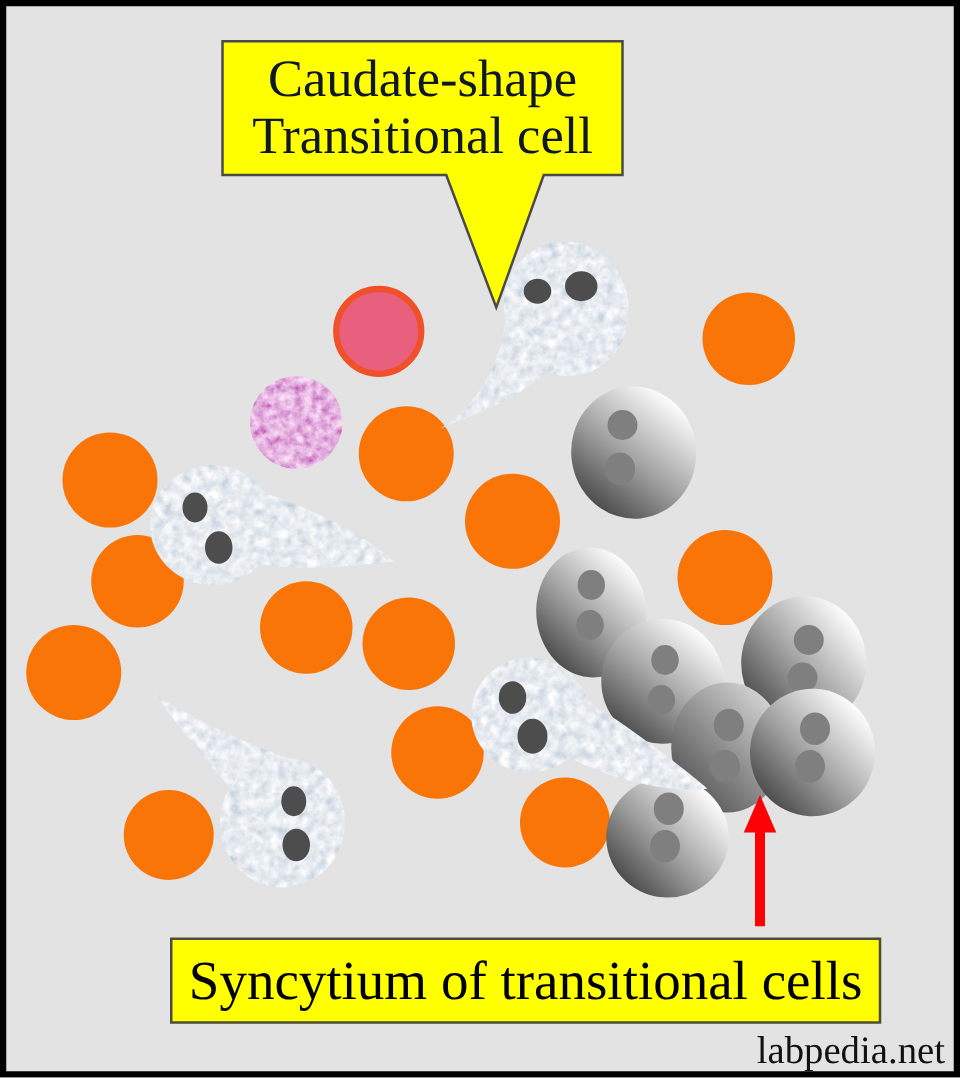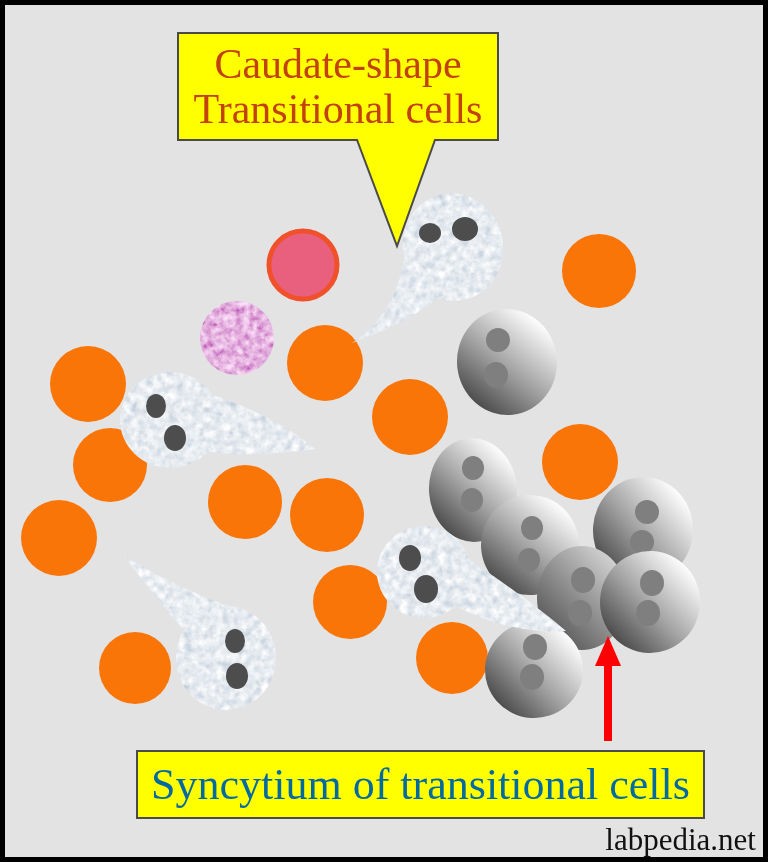--- a/index.html
+++ b/index.html
@@ -7,27 +7,27 @@
     position:relative;
     width:768px;height:862px;
     background:#e3e3e3;
     overflow:hidden;
     font-family:"Liberation Serif","DejaVu Serif",serif;
   }
   .frame svg{position:absolute;left:0;top:0;display:block;}
   .callout-text{
     position:absolute;left:180px;top:36px;width:316px;height:102px;
     display:flex;flex-direction:column;align-items:center;justify-content:center;
-    font-size:42px;line-height:1.06;color:#c2410c;text-align:center;white-space:nowrap;
+    font-size:42px;line-height:1.06;color:#0f172a;text-align:center;white-space:nowrap;
   }
   .syncytium-label{
     position:absolute;left:136px;top:750px;width:569px;height:69px;
     box-sizing:border-box;background:#ffff00;border:2px solid #4a4a4a;
     display:flex;align-items:center;justify-content:center;
-    font-size:44px;color:#0369a1;white-space:nowrap;
+    font-size:44px;color:#000000;white-space:nowrap;
   }
   .watermark{
     position:absolute;right:12px;top:822px;
     font-size:31px;color:#111;
   }
 </style>
 </head>
 <body>
 
 <div class="frame">
@@ -151,20 +151,20 @@
 
     <polygon points="608,636 621,666 612,666 612,741 604,741 604,666 595,666" fill="#fb0204"></polygon>
 
     <path d="M178,33 L498,33 L498,140 L435,140 L397,246 L357,140 L178,140 Z" fill="#ffff00" stroke="#4a4a4a" stroke-width="2"></path>
 
     <rect x="2.5" y="2.5" width="763" height="857" fill="none" stroke="#000000" stroke-width="5"></rect>
   </svg>
 
   <div class="callout-text">
     <span>Caudate-shape</span>
-    <span>Transitional cells</span>
+    <span>Transitional cell</span>
   </div>
 
   <div class="syncytium-label">Syncytium of transitional cells</div>
 
   <div class="watermark">labpedia.net</div>
 
 </div>
 
 </body></html>

